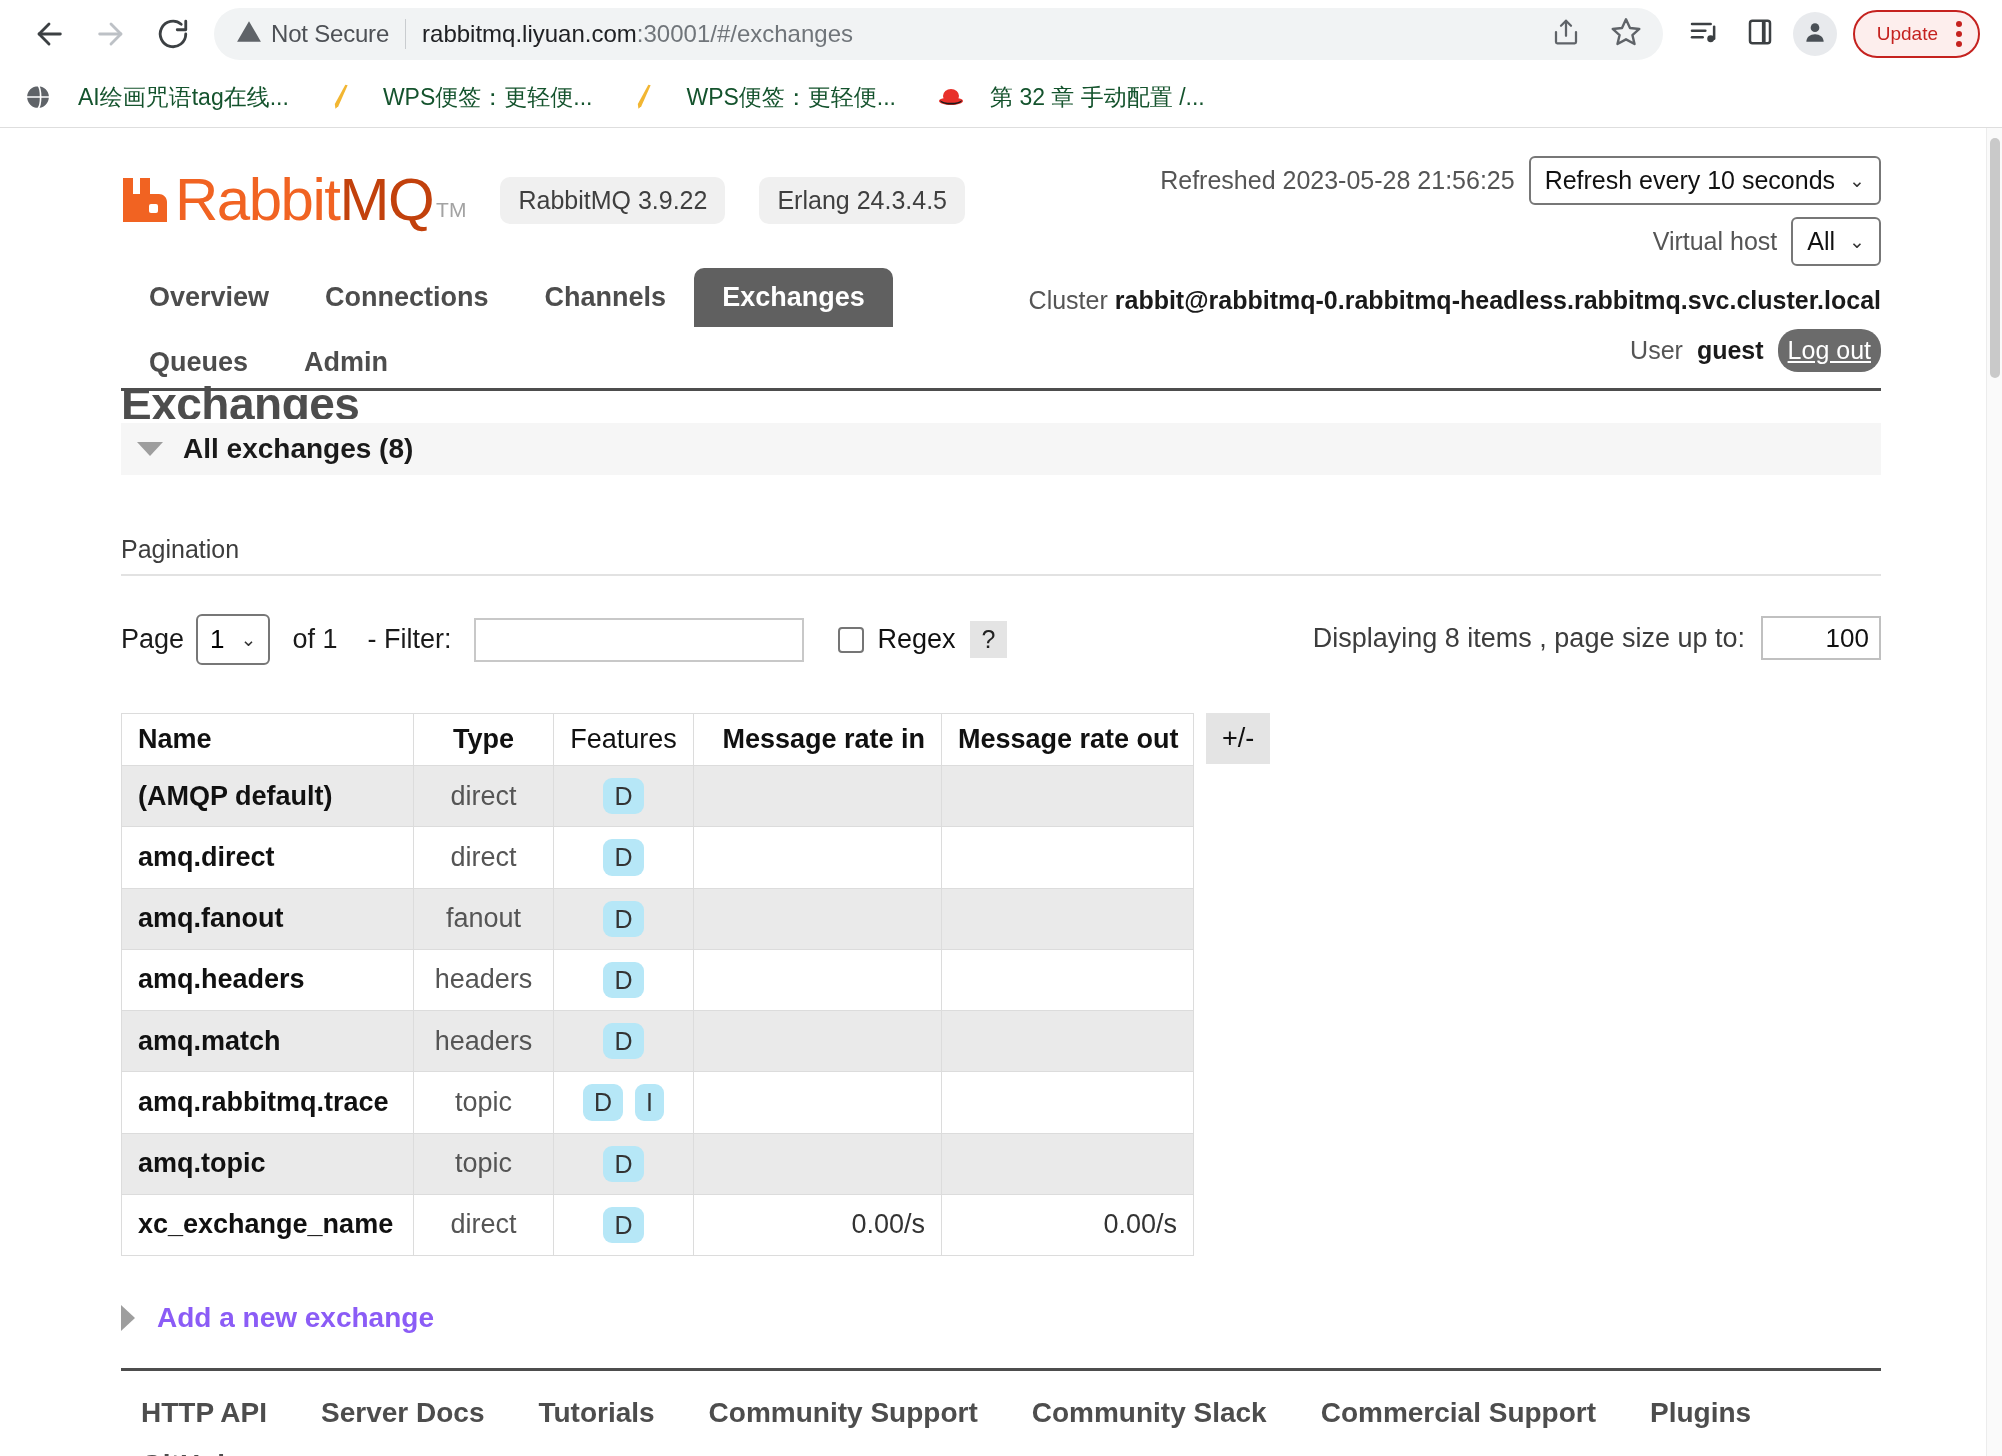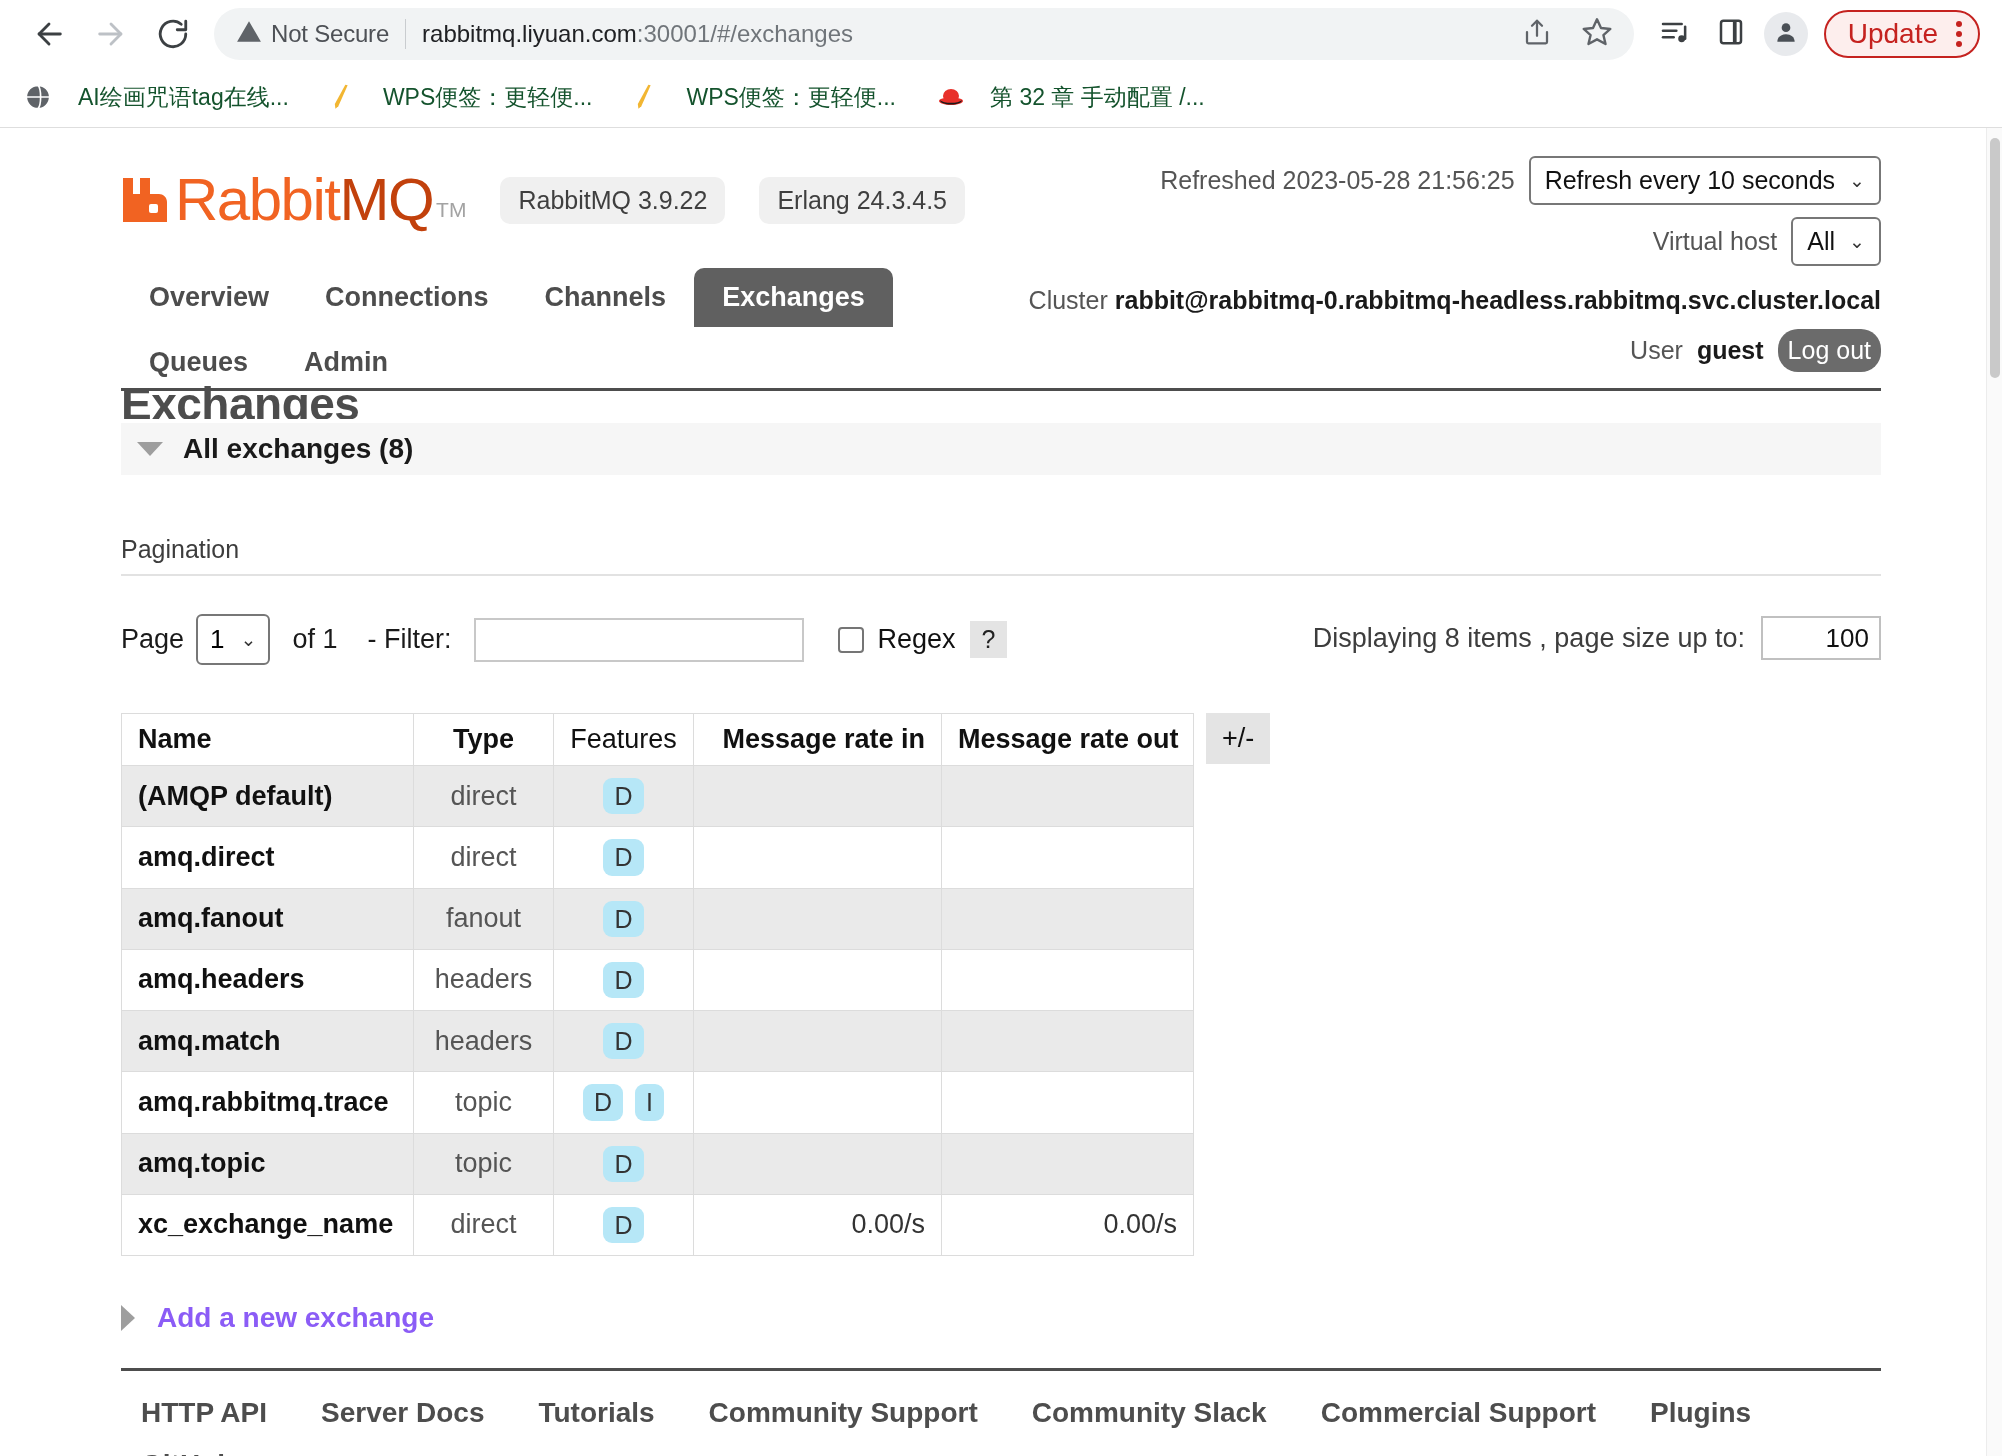--- a/index.html
+++ b/index.html
@@ -93,21 +93,21 @@
     display: flex; align-items: center;
     height: 48px;
     border: 2px solid #c5221f;
     border-radius: 24px;
     background: #fdeeed;
     padding: 0 8px 0 22px;
     gap: 10px;
     margin-left: 6px;
   }
   .update-label {
-    font-size: 28px;
+    font-size: 19px;
     color: #c5221f;
   }
   .kebab { display: flex; flex-direction: column; gap: 4px; align-items: center; padding: 0 8px; }
   .kebab i { width: 6px; height: 6px; border-radius: 50%; background: #c5221f; display: block; }
 
   
   .bookmarks-bar {
     display: flex;
     align-items: center;
     height: 58px;
@@ -203,20 +203,21 @@
     display: flex; align-items: center; justify-content: flex-end; gap: 14px;
     font-size: 25px; color: #555;
   }
   .user-line b { color: #1a1a1a; }
   .logout-btn {
     background: #6b6b6b;
     color: #fff;
     border-radius: 20px;
     padding: 7px 10px;
     font-size: 25px;
+    text-decoration: underline;
   }
 
   
   .nav-tabs {
     position: absolute;
     left: 20px; top: 140px;
     display: flex;
     flex-wrap: wrap;
     width: 960px;
     row-gap: 6px;

